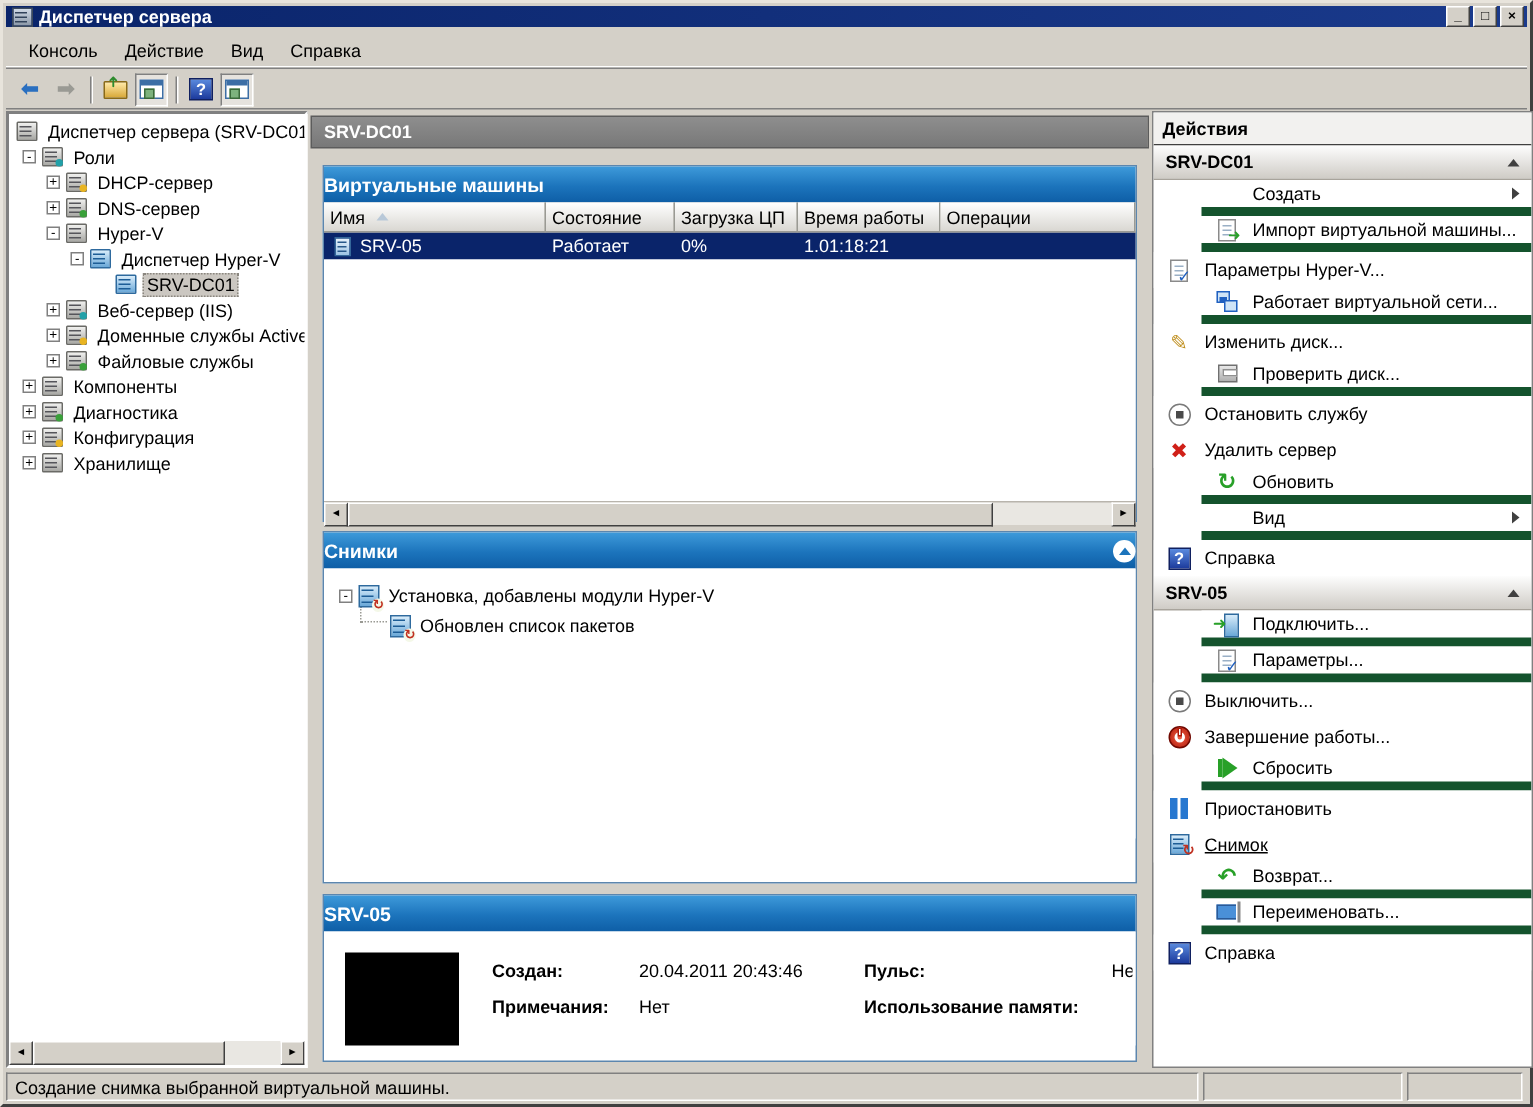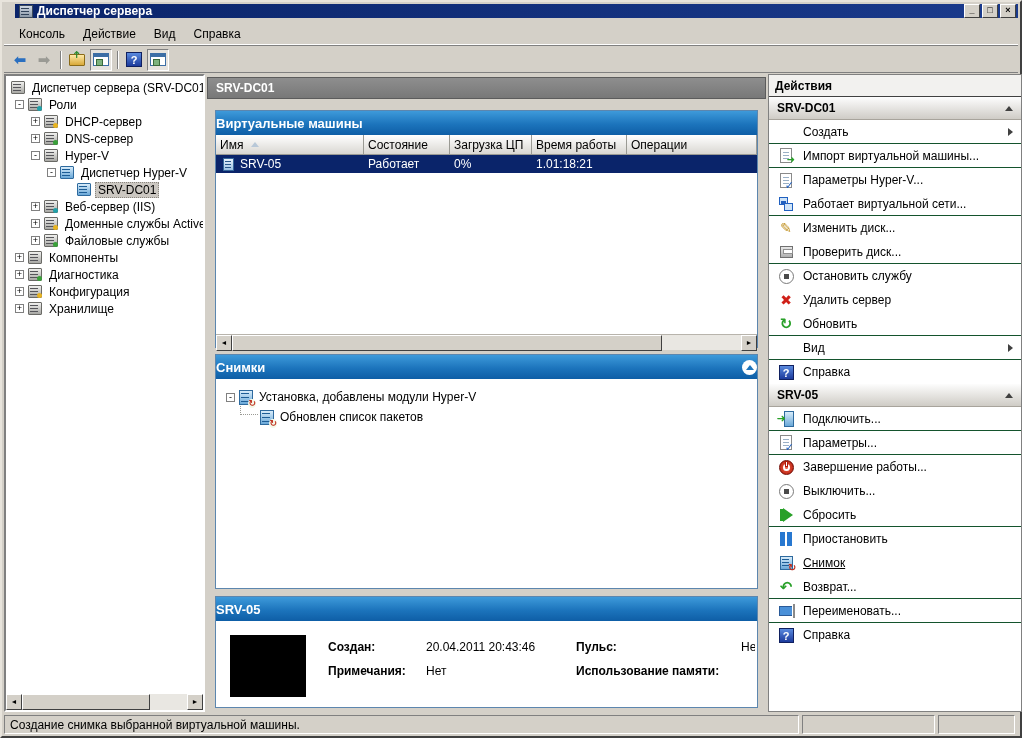--- a/index.html
+++ b/index.html
@@ -4,21 +4,21 @@
 <style>
   * { margin:0; padding:0; box-sizing:border-box; font-family:"Liberation Sans","DejaVu Sans",sans-serif; }
   html,body { width:1022px; height:738px; overflow:hidden; }
   #win {
     position:relative; width:1022px; height:738px;
     background:#d4d0c8;
     border:2px solid; border-color:#e8e4dc #404040 #404040 #e8e4dc;
     font-size:12px; color:#000;
   }
   
-  #titlebar { position:absolute; left:13px; top:2px; right:2px; height:14px;
+  #titlebar { position:absolute; left:2px; top:2px; right:2px; height:14px;
     background:linear-gradient(90deg,#0a246a,#1a3a8c); display:flex; align-items:center; padding:0 2px; }
   #title-icon { width:14px; height:13px; margin:0 4px 0 2px; position:relative; background:linear-gradient(#cfd8e4,#8b98a8); border:1px solid #3c4a5c; }
   #title-icon:before { content:""; position:absolute; left:1px; top:2px; width:8px; height:1px; background:#31425a; box-shadow:0 3px 0 #31425a, 0 6px 0 #31425a; }
   #title-text { color:#fff; font-weight:bold; font-size:12px; flex:1; }
   .tb-btn { width:16px; height:14px; margin-left:2px; background:#d4d0c8;
     border:1px solid; border-color:#fff #404040 #404040 #fff;
     font-size:9px; line-height:11px; text-align:center; font-weight:bold; color:#000; }
   
   #menubar { position:absolute; left:2px; top:20px; right:2px; height:24px; background:#d4d0c8;
     border-bottom:1px solid #808080; box-shadow:inset 0 -1px 0 #fff; display:flex; align-items:center; padding-left:6px; }
@@ -101,21 +101,21 @@
   .f-val { white-space:nowrap; overflow:hidden; }
   .f-val.right { text-align:right; }
   
   #actions-title { height:22px; border-bottom:1px solid #404040; display:flex; align-items:center; font-weight:bold; padding-left:6px; background:#f2f1ef; }
   .grp-header { height:23px; background:linear-gradient(#fdfdfd,#cfccc6); border-bottom:1px solid #a8a49c;
     display:flex; align-items:center; font-weight:bold; padding:0 8px; }
   .grp-header .spacer { flex:1; }
   .tri-up { width:0; height:0; border-left:4px solid transparent; border-right:4px solid transparent; border-bottom:5px solid #404040; }
   .tri-right { width:0; height:0; border-top:4px solid transparent; border-bottom:4px solid transparent; border-left:5px solid #404040; }
   .act-item { height:24px; display:flex; align-items:center; padding:0 8px 0 8px; position:relative; background:#fff; }
-  .act-item.sep { border-bottom:1px solid #14532d; }
+  .act-item.sep { border-bottom:6px solid #14532d;margin-left:32px; }
   .act-icn { width:18px; height:17px; flex:0 0 18px; margin-right:8px; display:flex; align-items:center; justify-content:center; font-size:13px; line-height:1; }
   .act-label { flex:1; white-space:nowrap; overflow:hidden; }
   .act-label.link { text-decoration:underline; }
   
   .i-page { width:12px; height:15px; background:#fff; border:1px solid #8a8a8a; position:relative; }
   .i-page:before { content:""; position:absolute; left:2px; top:3px; width:6px; height:1px; background:#9ab0c6; box-shadow:0 3px 0 #9ab0c6,0 6px 0 #9ab0c6; }
   .i-page.imp:after { content:"➜"; position:absolute; right:-4px; bottom:-3px; color:#28a028; font-size:10px; font-weight:bold; }
   .i-page.chk:after { content:"✓"; position:absolute; right:-3px; bottom:-4px; color:#2060c0; font-size:11px; font-weight:bold; }
   .i-net { width:14px; height:14px; position:relative; }
   .i-net:before { content:""; position:absolute; left:0; top:0; width:7px; height:6px; background:#cfe4f7; border:1px solid #2060c0; }
@@ -452,31 +452,31 @@
       <span class="act-label">Подключить...</span>
     </div>
     <div class="act-item sep">
       <span class="act-icn">
           <span class="i-page chk"></span>
         </span>
       <span class="act-label">Параметры...</span>
     </div>
     <div class="act-item">
       <span class="act-icn">
+          <span class="i-circle gray"></span>
+        </span>
+      <span class="act-label">Выключить...</span>
+    </div>
+    <div class="act-item">
+      <span class="act-icn">
           <span class="i-circle red">
             <span class="i-pwr" style="color:#b01808;"></span>
           </span>
         </span>
       <span class="act-label">Завершение работы...</span>
-    </div>
-    <div class="act-item">
-      <span class="act-icn">
-          <span class="i-circle gray"></span>
-        </span>
-      <span class="act-label">Выключить...</span>
     </div>
     <div class="act-item sep">
       <span class="act-icn" style="padding-left:4px;">
           <span class="i-reset"></span>
         </span>
       <span class="act-label">Сбросить</span>
     </div>
     <div class="act-item">
       <span class="act-icn">
           <span class="i-pause"></span>

